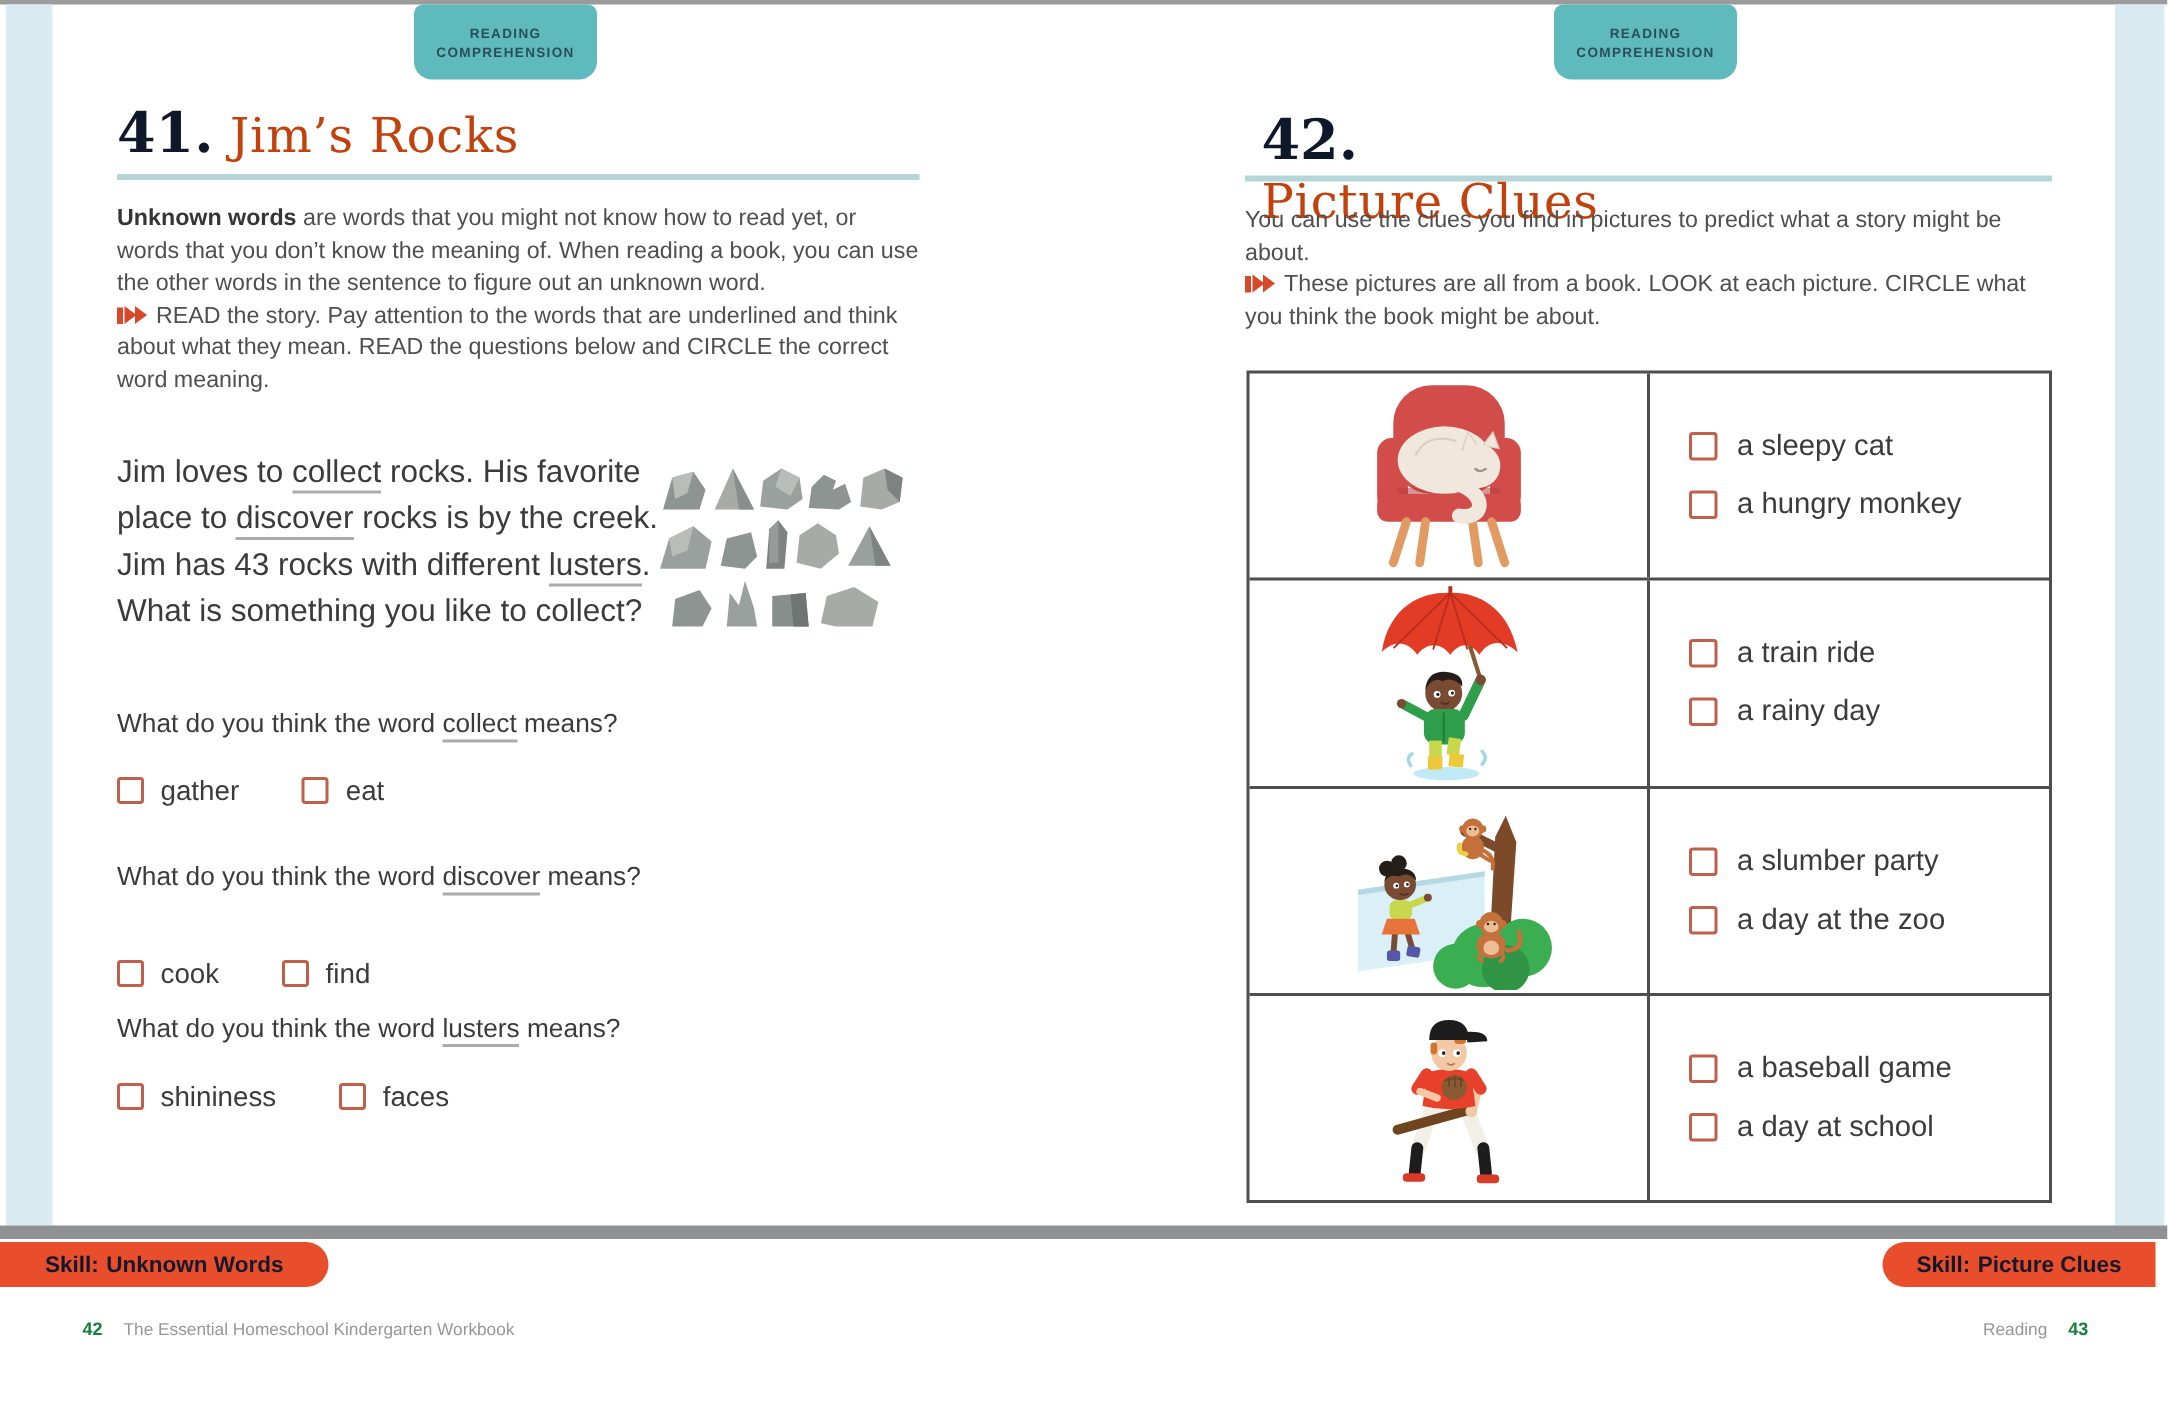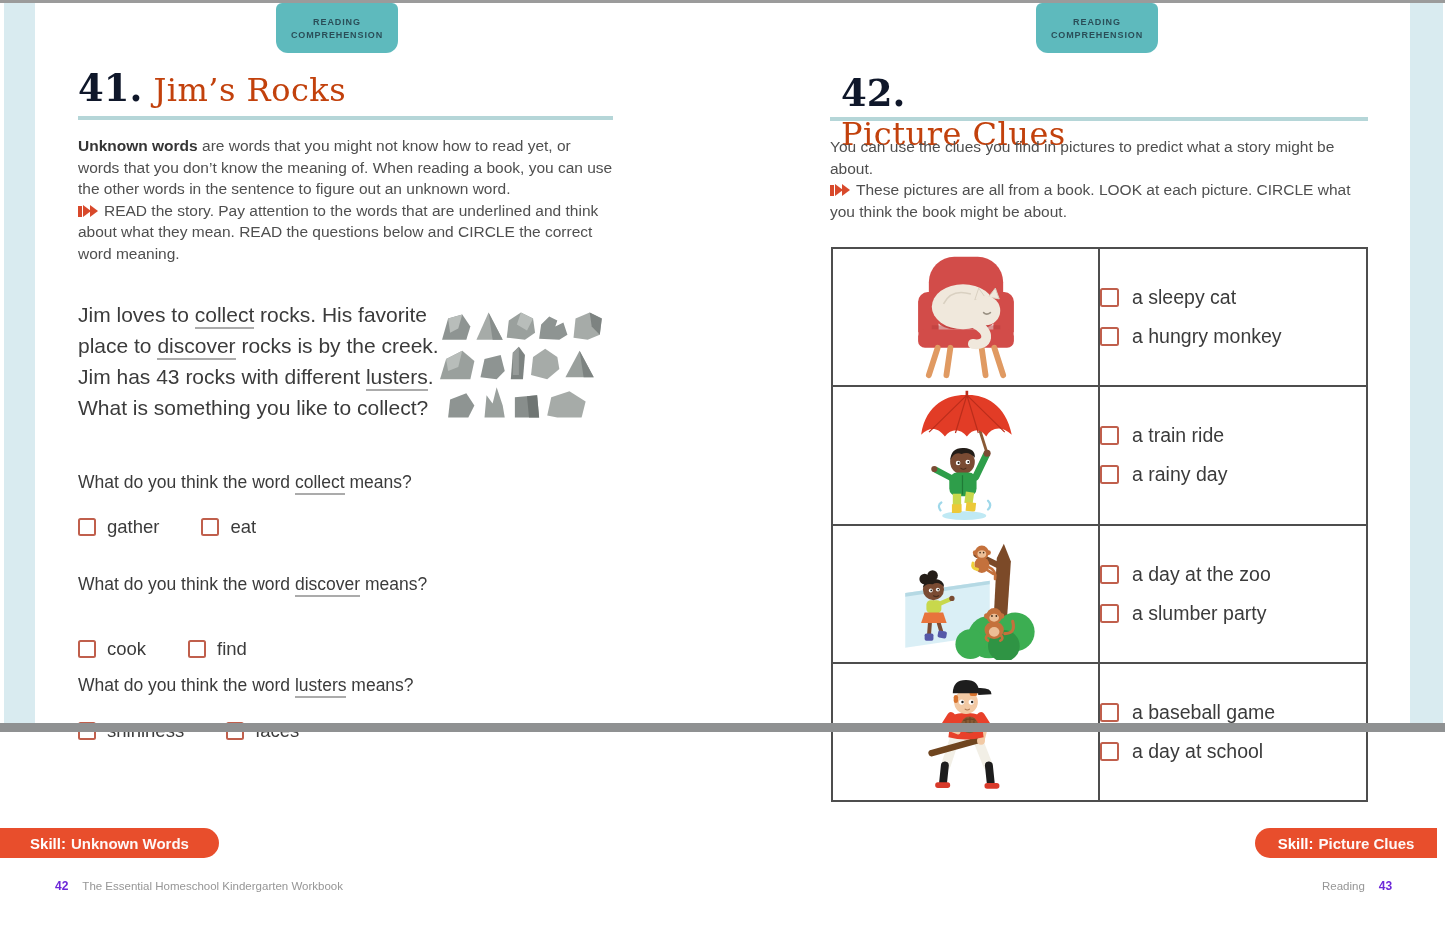--- a/index.html
+++ b/index.html
@@ -1,17 +1,17 @@
 <!DOCTYPE html>
 <html><head>
 <meta charset="utf-8">
 <style>
   html,body{margin:0;padding:0;}
   body{width:1445px;height:934px;background:#ffffff;font-family:"Liberation Sans",sans-serif;overflow:hidden;}
-  #spread{position:relative;width:1445px;height:732px;background:#ffffff;}
+  #spread{position:relative;width:1445px;height:826px;background:#ffffff;}
 
   .top-line{position:absolute;left:0;top:0;width:100%;height:3px;background:#9b9b9b;}
   .bottom-bar{position:absolute;left:0;bottom:0;width:100%;height:9px;background:#8f9192;}
   .edge-strip{position:absolute;top:3px;bottom:9px;width:31px;background:#d9ebf0;}
   .edge-strip.left{left:4px;}
   .edge-strip.right{right:2px;width:33px;}
 
   .tab{position:absolute;top:3px;width:122px;height:50px;background:#5ebabd;border-radius:6px 6px 12px 12px;
        display:flex;flex-direction:column;align-items:center;justify-content:center;gap:1px;}
   .tab span{font-size:9px;line-height:12px;font-weight:bold;letter-spacing:0.9px;color:#2a4e58;}
@@ -31,36 +31,36 @@
   .opt-row{position:absolute;display:flex;align-items:center;gap:42px;}
   .opt{display:flex;align-items:center;gap:11px;font-size:18.5px;color:#3b3b3b;}
   .cb{width:14px;height:14px;border:2px solid #c05f4c;border-radius:2.5px;display:inline-block;flex:none;background:#fff;}
 
   .read-arrow{display:inline-block;position:relative;width:18px;height:11px;margin-right:4px;vertical-align:-1px;border-left:4px solid #d8492b;}
   .read-arrow::before,.read-arrow::after{content:'';position:absolute;top:-1px;width:0;height:0;
      border-top:6.5px solid transparent;border-bottom:6.5px solid transparent;border-left:8px solid #d8492b;}
   .read-arrow::before{left:1px;}
   .read-arrow::after{left:8px;}
 
-  .skill-badge{position:absolute;top:828px;height:30px;background:#e84e2c;color:#ffffff;
+  .skill-badge{position:absolute;top:828px;height:30px;background:#e84e2c;color:#0f172a;
      display:flex;align-items:center;justify-content:center;font-size:15px;z-index:5;}
   .skill-badge .lab{font-weight:bold;margin-right:5px;}
   .skill-badge .val{font-weight:bold;opacity:0.96;}
   .skill-badge.left{left:0;width:219px;border-radius:0 16px 16px 0;}
   .skill-badge.right{left:1255px;width:182px;border-radius:16px 0 0 16px;}
 
   .footer{position:absolute;top:879px;font-size:11.5px;color:#969696;display:flex;align-items:baseline;gap:14px;}
-  .footer .pg{font-weight:bold;color:#6d28d9;font-size:12px;}
+  .footer .pg{font-weight:bold;color:#15803d;font-size:12px;}
 
   .pic-table{position:absolute;left:831px;top:247px;width:537px;height:555px;border:2px solid #4e4e4e;
      box-sizing:border-box;display:flex;flex-direction:column;background:#fff;}
   .t-row{flex:1;display:flex;border-bottom:2px solid #4e4e4e;min-height:0;}
   .t-row:last-child{border-bottom:none;}
   .t-img{width:267px;border-right:2px solid #4e4e4e;display:flex;align-items:center;justify-content:center;box-sizing:border-box;}
-  .t-opts{flex:1;display:flex;flex-direction:column;justify-content:center;gap:16px;}
+  .t-opts{flex:1;display:flex;flex-direction:column;justify-content:center;gap:16px;padding-left:26px;}
   .t-opt{display:flex;align-items:center;gap:13px;font-size:19.5px;color:#3b3b3b;}
   .t-opt .cb{width:15px;height:15px;}
 
   svg{display:block;}
 </style>
 </head>
 <body>
 
 <div id="spread">
 
@@ -288,25 +288,25 @@
           <circle cx="45" cy="71" r="2.2" fill="#ffffff"></circle>
             <circle cx="53" cy="70" r="2.2" fill="#ffffff"></circle>
           <circle cx="45.5" cy="71" r="1" fill="#241d18"></circle>
             <circle cx="53.5" cy="70" r="1" fill="#241d18"></circle>
           <path d="M48,77 q3,2 6,0" stroke="#4a2e1e" stroke-width="1.2" fill="none" stroke-linecap="round"></path>
         </svg>
       </div>
       <div class="t-opts">
         <span class="t-opt">
           <span class="cb"></span>
+          <span>a slumber party</span>
+        </span>
+        <span class="t-opt">
+          <span class="cb"></span>
           <span>a day at the zoo</span>
-        </span>
-        <span class="t-opt">
-          <span class="cb"></span>
-          <span>a slumber party</span>
         </span>
       </div>
     </div>
 
     <div class="t-row">
       <div class="t-img">
         <svg width="150" height="132" viewBox="0 0 150 150">
           <path d="M63,80 L52,113" stroke="#f2efe6" stroke-width="11" stroke-linecap="round"></path>
           <path d="M87,80 L100,113" stroke="#f2efe6" stroke-width="11" stroke-linecap="round"></path>
           <rect x="60" y="74" width="30" height="14" fill="#f2efe6"></rect>

